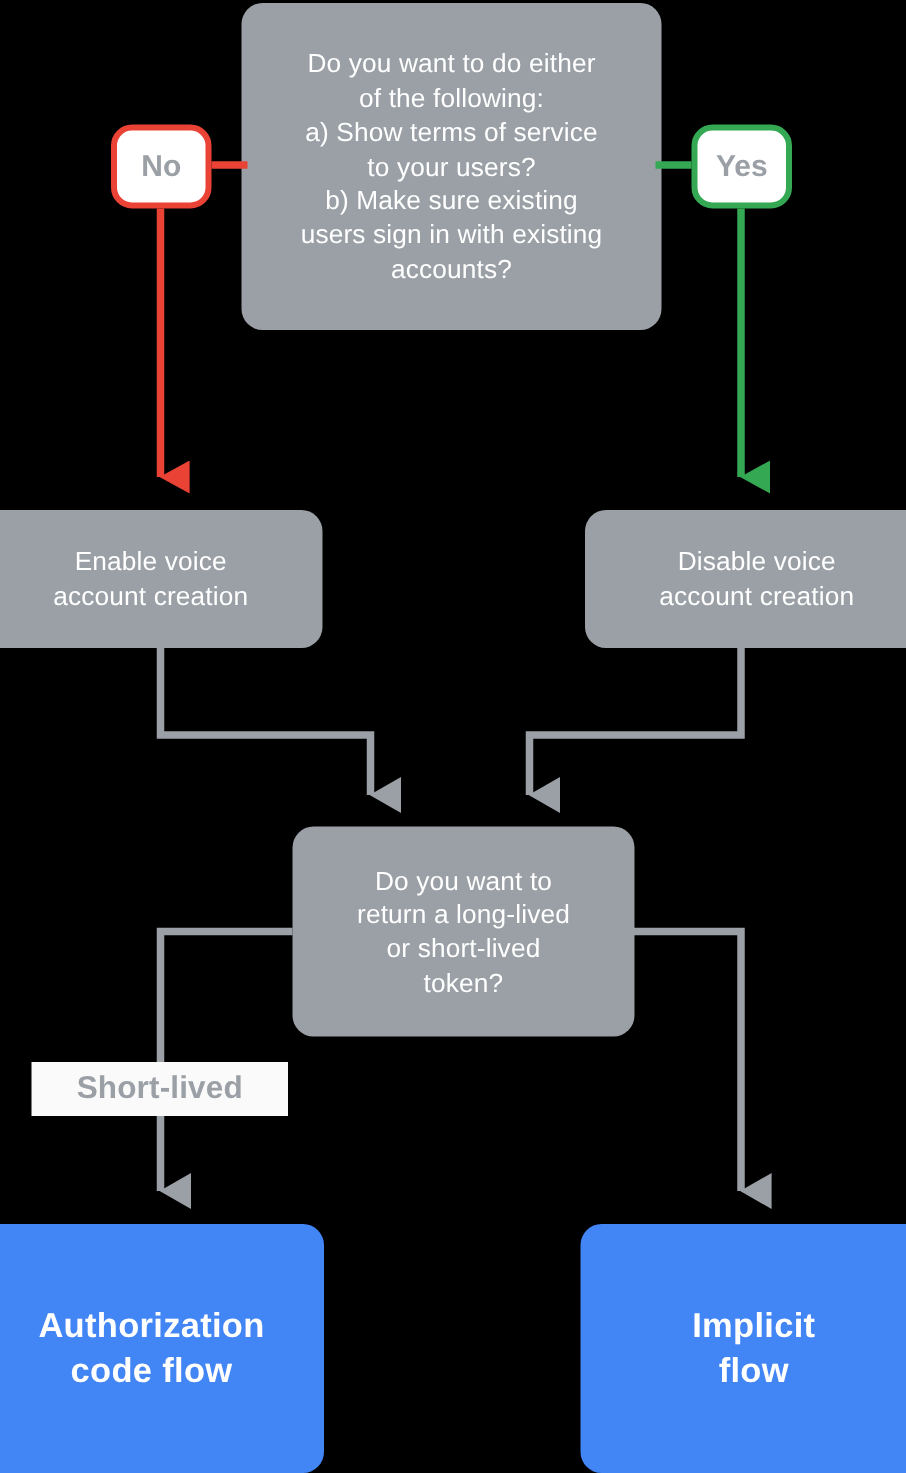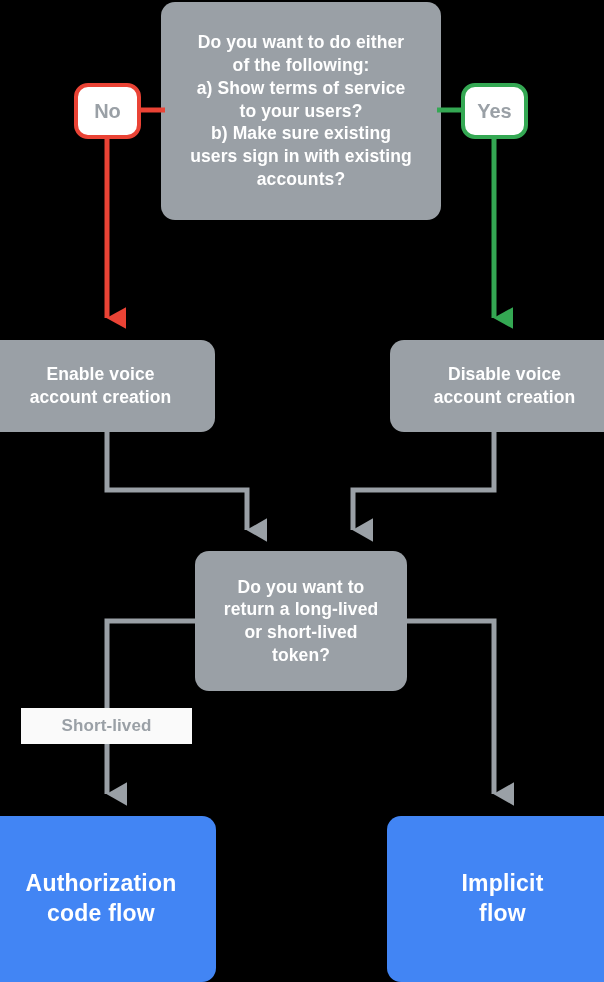--- a/index.html
+++ b/index.html
@@ -27,21 +27,21 @@
     justify-content: center;
     text-align: center;
     line-height: 1.30;
     white-space: pre-line;
   }
   .node-gray {
     background: #9aa0a6;
     color: #ffffff;
     border-radius: 14px;
     font-size: 17.5px;
-    font-weight: 700;
+    font-weight: 400;
     letter-spacing: 0.1px;
   }
   .node-blue {
     background: #4285f4;
     color: #ffffff;
     border-radius: 14px;
     font-size: 23px;
     font-weight: 700;
     letter-spacing: 0.2px;
   }
@@ -66,21 +66,21 @@
 
   
   .edge-label {
     position: absolute;
     box-sizing: border-box;
     display: flex;
     align-items: center;
     justify-content: center;
     background: #fafafa;
     color: #9aa0a6;
-    font-size: 17px;
+    font-size: 21px;
     font-weight: 700;
     z-index: 6;
     letter-spacing: 0.1px;
   }
 
   
   .conn {
     position: absolute;
     left: 0;
     top: 0;
@@ -155,21 +155,21 @@
   <div class="pill pill-yes" style="left:461px; top:83px; width:67px; height:56px;">Yes</div>
 
   <div class="pill pill-no" style="left:74px; top:83px; width:67px; height:56px;">No</div>
 
   <div class="node node-gray" style="left:-14px; top:340px; width:229px; height:92px; padding:4px 12px;">Enable voice
 account creation</div>
 
   <div class="node node-gray" style="left:390px; top:340px; width:229px; height:92px; padding:4px 12px;">Disable voice
 account creation</div>
 
-  <div class="node node-gray" style="left:195px; top:551px; width:212px; height:140px; padding:4px 14px;">Do you want to
+  <div class="node node-gray" style="left:195px; top:551px; width:228px; height:140px; padding:4px 14px;">Do you want to
 return a long-lived
 or short-lived
 token?</div>
 
   <div class="edge-label" style="left:21px; top:708px; width:171px; height:36px;">Short-lived</div>
 
 
   <div class="node node-blue" style="left:-14px; top:816px; width:230px; height:166px; padding:4px 10px;">Authorization
 code flow</div>
 

